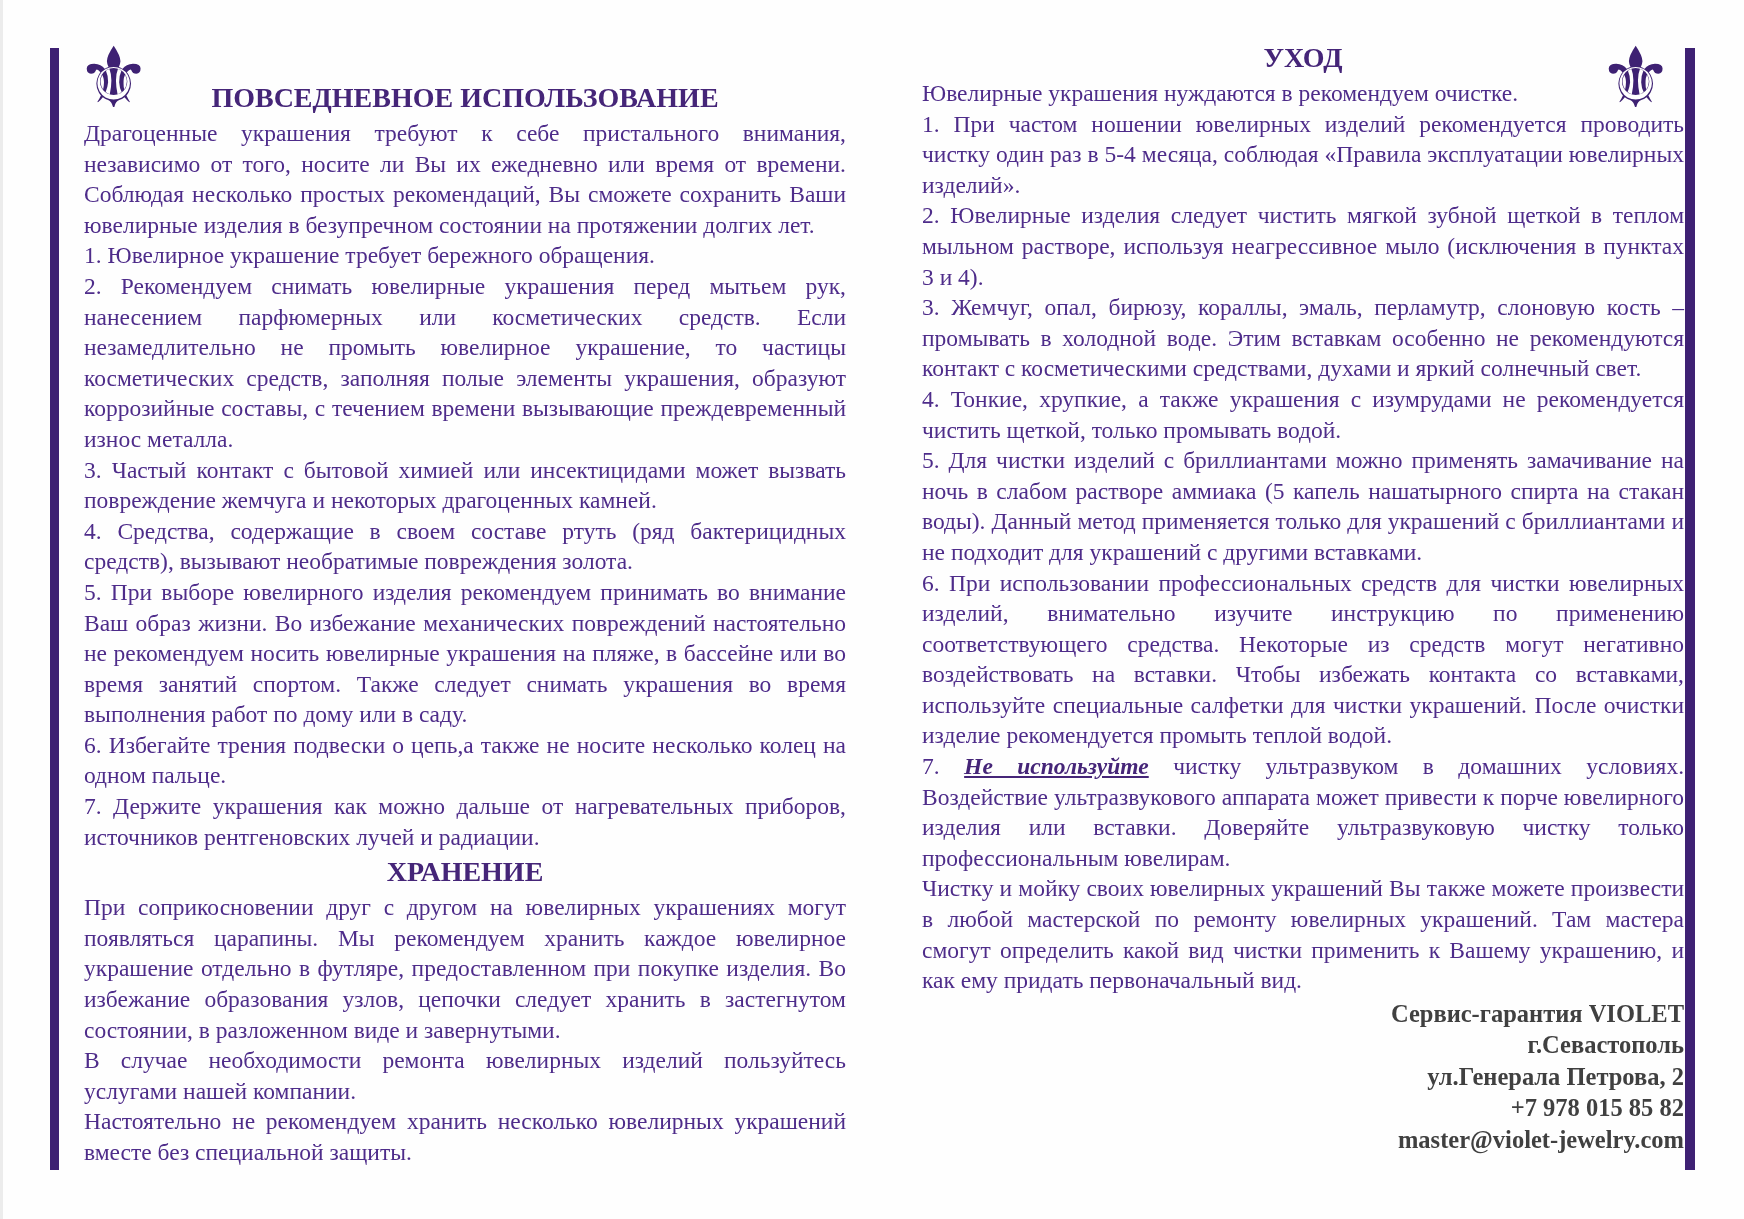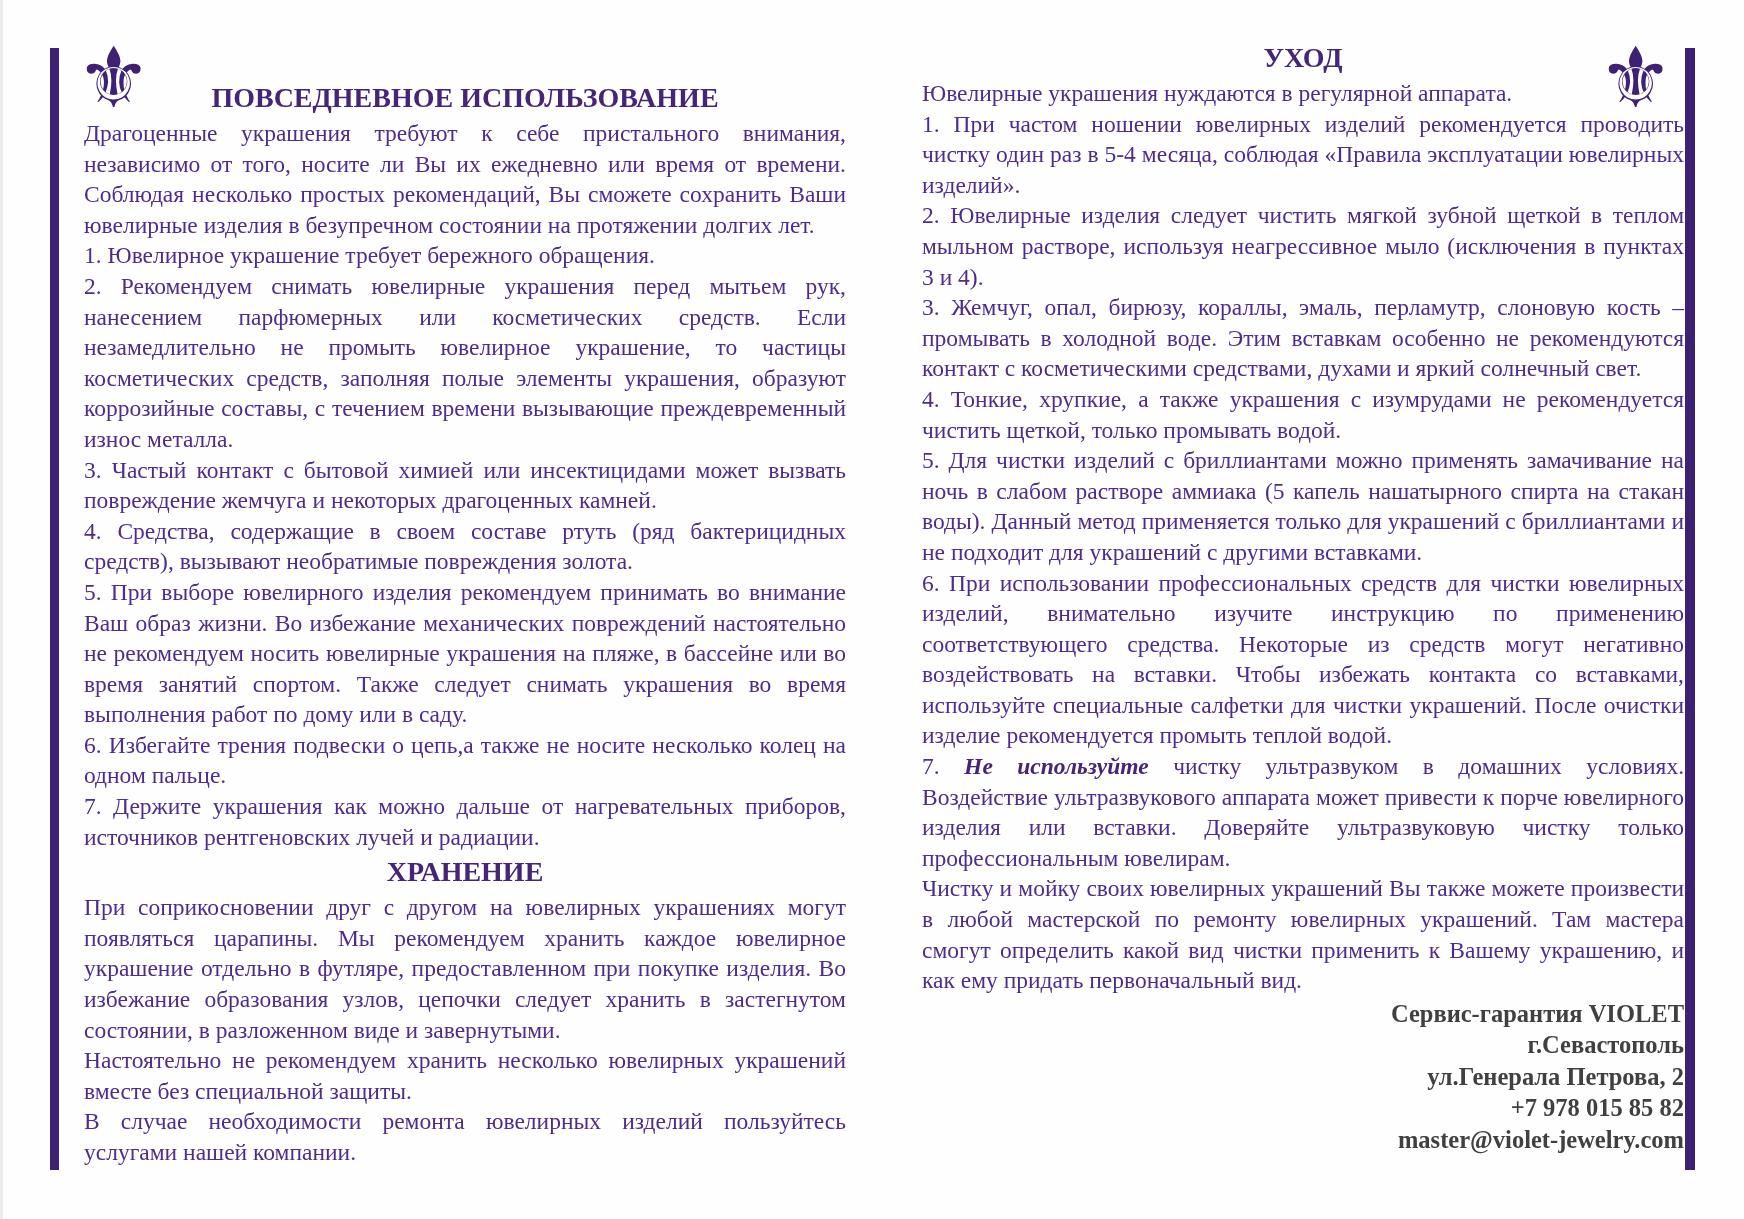--- a/index.html
+++ b/index.html
@@ -52,21 +52,21 @@
     text-align: center;
     color: #452578;
   }
   p.body {
     margin: 0;
     font-size: 23.5px;
     line-height: 30.6px;
     text-align: justify;
     text-align-last: left;
   }
-  p.body .bold-italic { font-weight: bold; font-style: italic; color: #452578; }
+  p.body .bold-italic { font-weight: bold; font-style: italic; color: #452578; text-decoration: underline; }
   .contact {
     margin-top: 2px;
     text-align: right;
     font-weight: bold;
     font-size: 24.5px;
     line-height: 31.5px;
     color: #404040;
   }
 </style>
 </head>
@@ -89,27 +89,27 @@
     <p class="body">Драгоценные украшения требуют к себе пристального внимания, независимо от того, носите ли Вы их ежедневно или время от времени. Соблюдая несколько простых рекомендаций, Вы сможете сохранить Ваши ювелирные изделия в безупречном состоянии на протяжении долгих лет.</p>
     <p class="body">1. Ювелирное украшение требует бережного обращения.</p>
     <p class="body">2. Рекомендуем снимать ювелирные украшения перед мытьем рук, нанесением парфюмерных или косметических средств. Если незамедлительно не промыть ювелирное украшение, то частицы косметических средств, заполняя полые элементы украшения, образуют коррозийные составы, с течением времени вызывающие преждевременный износ металла.</p>
     <p class="body">3. Частый контакт с бытовой химией или инсектицидами может вызвать повреждение жемчуга и некоторых драгоценных камней.</p>
     <p class="body">4. Средства, содержащие в своем составе ртуть (ряд бактерицидных средств), вызывают необратимые повреждения золота.</p>
     <p class="body">5. При выборе ювелирного изделия рекомендуем принимать во внимание Ваш образ жизни. Во избежание механических повреждений настоятельно не рекомендуем носить ювелирные украшения на пляже, в бассейне или во время занятий спортом. Также следует снимать украшения во время выполнения работ по дому или в саду.</p>
     <p class="body">6. Избегайте трения подвески о цепь,а также не носите несколько колец на одном пальце.</p>
     <p class="body">7. Держите украшения как можно дальше от нагревательных приборов, источников рентгеновских лучей и радиации.</p>
     <h2 class="section-heading">ХРАНЕНИЕ</h2>
     <p class="body">При соприкосновении друг с другом на ювелирных украшениях могут появляться царапины. Мы рекомендуем хранить каждое ювелирное украшение отдельно в футляре, предоставленном при покупке изделия. Во избежание образования узлов, цепочки следует хранить в застегнутом состоянии, в разложенном виде и завернутыми.</p>
+    <p class="body">В случае необходимости ремонта ювелирных изделий пользуйтесь услугами нашей компании.</p>
     <p class="body">Настоятельно не рекомендуем хранить несколько ювелирных украшений вместе без специальной защиты.</p>
-    <p class="body">В случае необходимости ремонта ювелирных изделий пользуйтесь услугами нашей компании.</p>
   </div>
 
   <div class="col col-right">
     <h2 class="section-heading">УХОД</h2>
-    <p class="body">Ювелирные украшения нуждаются в регулярной аппарата.</p>
+    <p class="body">Ювелирные украшения нуждаются в рекомендуем очистке.</p>
     <p class="body">1. При частом ношении ювелирных изделий рекомендуется проводить чистку один раз в 5-4 месяца, соблюдая «Правила эксплуатации ювелирных изделий».</p>
     <p class="body">2. Ювелирные изделия следует чистить мягкой зубной щеткой в теплом мыльном растворе, используя неагрессивное мыло (исключения в пунктах 3 и 4).</p>
     <p class="body">3. Жемчуг, опал, бирюзу, кораллы, эмаль, перламутр, слоновую кость – промывать в холодной воде. Этим вставкам особенно не рекомендуются контакт с косметическими средствами, духами и яркий солнечный свет.</p>
     <p class="body">4. Тонкие, хрупкие, а также украшения с изумрудами не рекомендуется чистить щеткой, только промывать водой.</p>
     <p class="body">5. Для чистки изделий с бриллиантами можно применять замачивание на ночь в слабом растворе аммиака (5 капель нашатырного спирта на стакан воды). Данный метод применяется только для украшений с бриллиантами и не подходит для украшений с другими вставками.</p>
     <p class="body">6. При использовании профессиональных средств для чистки ювелирных изделий, внимательно изучите инструкцию по применению соответствующего средства. Некоторые из средств могут негативно воздействовать на вставки. Чтобы избежать контакта со вставками, используйте специальные салфетки для чистки украшений. После очистки изделие рекомендуется промыть теплой водой.</p>
     <p class="body"><span>7. </span><span class="bold-italic">Не используйте</span><span> чистку ультразвуком в домашних условиях. Воздействие ультразвукового аппарата может привести к порче ювелирного изделия или вставки. Доверяйте ультразвуковую чистку только профессиональным ювелирам.</span></p>
     <p class="body">Чистку и мойку своих ювелирных украшений Вы также можете произвести в любой мастерской по ремонту ювелирных украшений. Там мастера смогут определить какой вид чистки применить к Вашему украшению, и как ему придать первоначальный вид.</p>
     <div class="contact">
       <div>Сервис-гарантия VIOLET</div>

